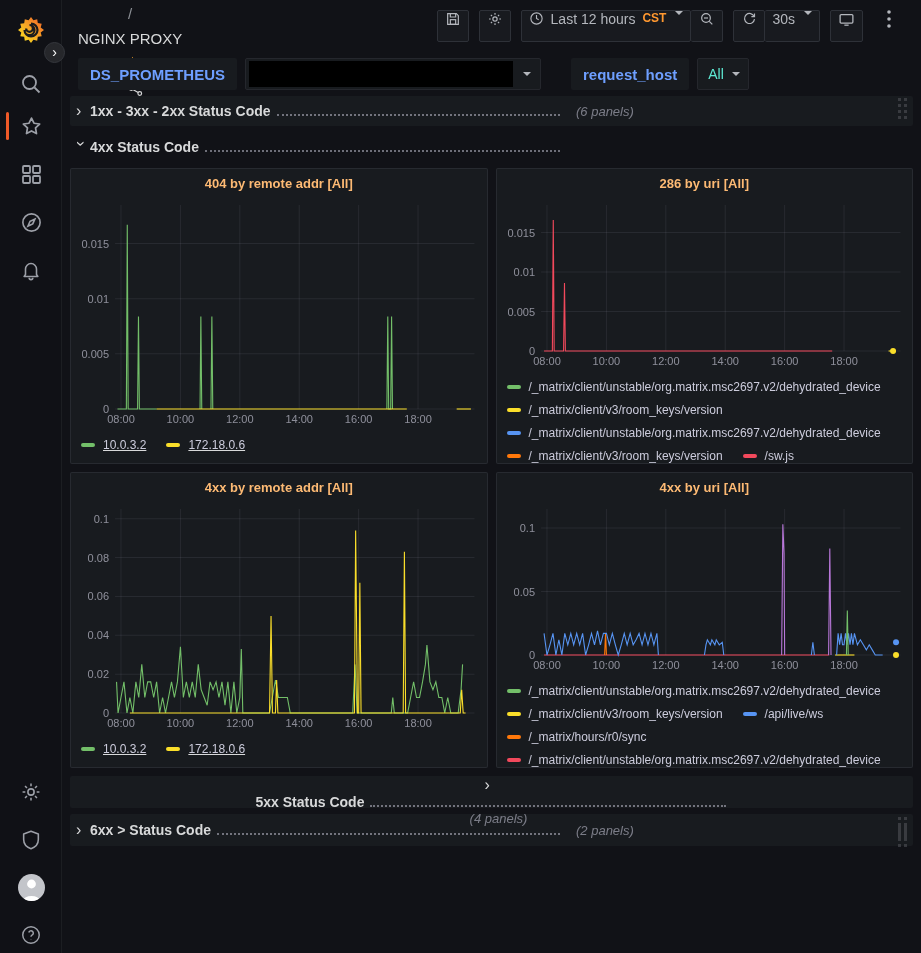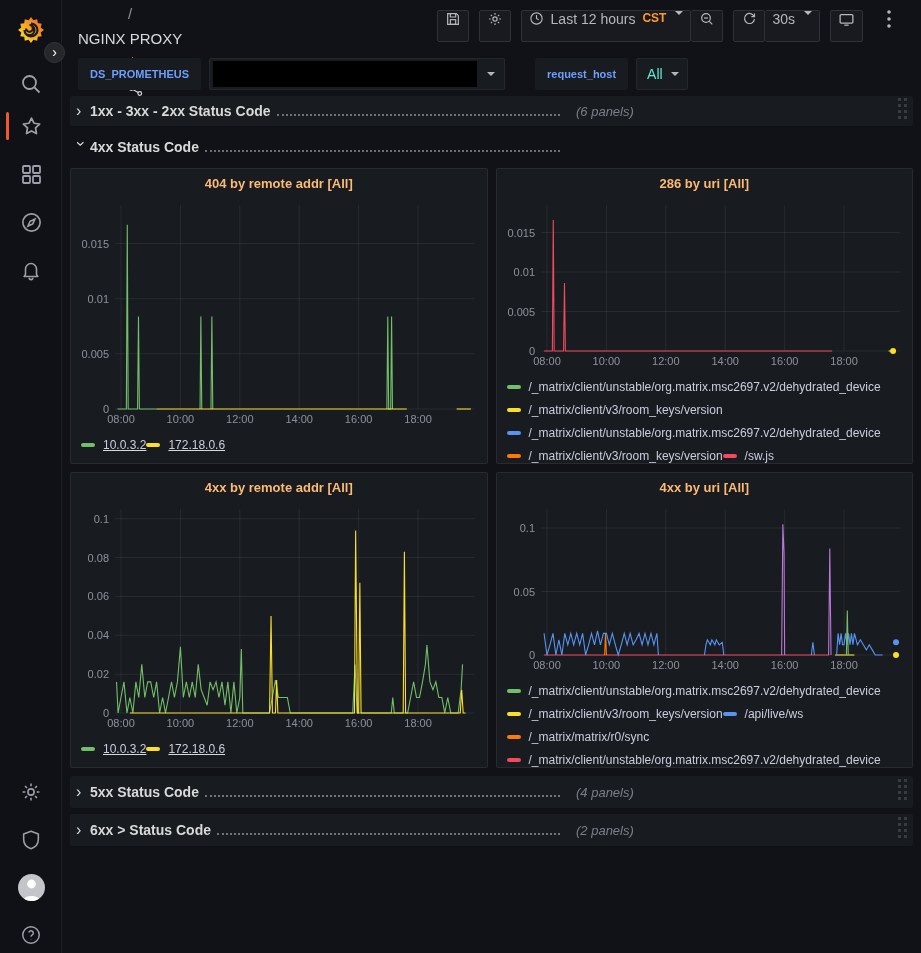--- a/index.html
+++ b/index.html
@@ -33,21 +33,21 @@
   .tbtn.noborder { border:none; background:transparent; }
   .btn-group { display:flex; }
   .btn-group .tbtn + .tbtn { border-left:none; }
   .tz { color:#ff9830; font-size:12px; font-weight:bold; }
   .caret { width:0; height:0; border-left:4px solid transparent; border-right:4px solid transparent;
            border-top:4px solid #b4b7bd; margin-left:2px; }
 
   
   .varbar { position:absolute; left:62px; top:52px; width:859px; height:44px;
             display:flex; align-items:center; padding:0 16px; gap:8px; }
-  .var-chip { height:32px; background:#181b1f; color:#6e9fff; font-size:11px; font-weight:bold;
+  .var-chip { height:32px; background:#181b1f; color:#6e9fff; font-size:15px; font-weight:bold;
               display:flex; align-items:center; padding:0 12px; border-radius:2px; cursor:pointer; }
   .var-select { height:32px; background:#181b1f; border:1px solid #25272d; border-radius:2px;
                 display:flex; align-items:center; padding-right:8px; cursor:pointer; }
   .redacted { width:264px; height:26px; background:#000; margin:0 8px 0 3px; }
   .var-select .val { color:#5eead4; font-size:14px; padding:0 6px 0 10px; }
   .var-gap { width:14px; }
 
   
   .dash { position:absolute; left:62px; top:96px; width:859px; height:857px; padding:0 8px; }
   .row-header { height:30px; display:flex; align-items:center; padding:0 6px;
@@ -64,25 +64,25 @@
 
   .grid2 { display:grid; grid-template-columns:1fr 1fr; gap:8px; margin-bottom:8px; }
   .panel { height:296px; background:#181b1f; border:1px solid rgba(204,204,220,.09);
            border-radius:2px; overflow:hidden; }
   .panel-title { height:28px; display:flex; align-items:center; justify-content:center;
                  font-size:13px; font-weight:bold; color:#fdba74; cursor:pointer; }
   .chart { width:100%; }
   .legend { padding:2px 10px 0 10px; display:flex; flex-wrap:wrap; overflow:hidden; }
   .legend.single { height:30px;text-decoration:underline; }
   .legend.multi { height:92px; align-content:flex-start; }
-  .legend-item { display:inline-flex; align-items:center; margin-right:0; height:23px;
+  .legend-item { display:inline-flex; align-items:center; margin-right:20px; height:23px;
                  white-space:nowrap; font-size:12px; color:#ccccdc; cursor:pointer; }
   .legend-swatch { width:14px; height:4px; border-radius:2px; margin-right:8px; flex:none; }
 
-  .rows-bottom { margin-bottom:6px; }
+  .rows-bottom { margin-bottom:6px;flex-direction:column; }
 </style>
 </head>
 <body>
 
 <div class="sidebar">
   <div class="side-icon" style="top:14px;height:32px">
     <svg width="30" height="30" viewBox="0 0 30 30">
       <defs>
           <linearGradient id="gf" x1="0" y1="1" x2="1" y2="0">
         <stop offset="0" stop-color="#fcee1f"></stop>
@@ -466,21 +466,21 @@
           <span class="legend-item">
             <span class="legend-swatch" style="background: rgb(250, 222, 42);"></span>
             <span>/_matrix/client/v3/room_keys/version</span>
           </span>
           <span class="legend-item">
             <span class="legend-swatch" style="background: rgb(87, 148, 242);"></span>
             <span>/api/live/ws</span>
           </span>
           <span class="legend-item">
             <span class="legend-swatch" style="background: rgb(255, 120, 10);"></span>
-            <span>/_matrix/matrix/r0/sync</span>
+            <span>/_matrix/hours/r0/sync</span>
           </span>
           <span class="legend-item">
             <span class="legend-swatch" style="background: rgb(242, 73, 92);"></span>
             <span>/_matrix/client/unstable/org.matrix.msc2697.v2/dehydrated_device</span>
           </span>
         </div>
     </div>
   </div>
 
   <div class="row-header collapsed rows-bottom" style="height:32px">

